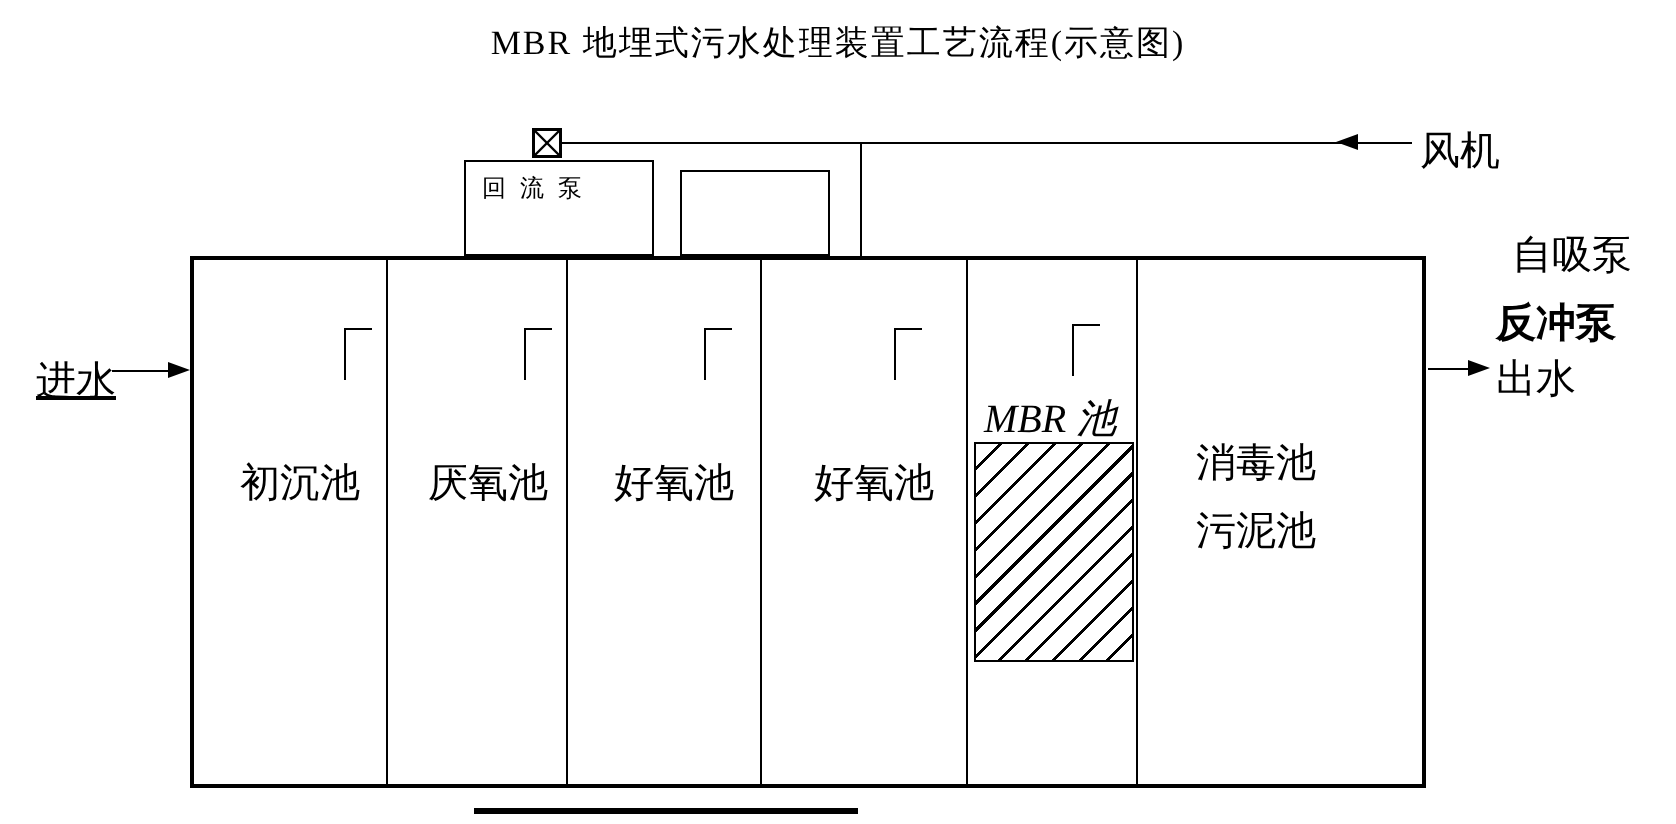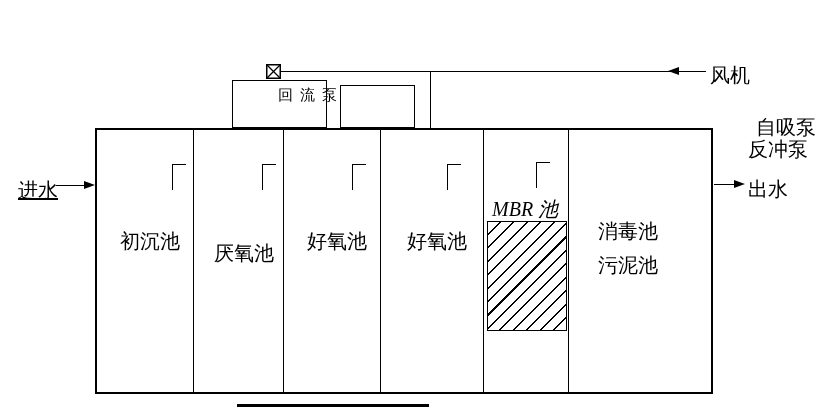--- a/index.html
+++ b/index.html
@@ -17,46 +17,47 @@
   .weir { position:absolute; width:14px; height:26px; border-left:1.5px solid #000; border-top:1.5px solid #000; }
   .arrow-right { position:absolute; width:0; height:0;
     border-top:4.5px solid transparent; border-bottom:4.5px solid transparent; border-left:11px solid #000; }
   .arrow-left { position:absolute; width:0; height:0;
     border-top:4.5px solid transparent; border-bottom:4.5px solid transparent; border-right:11px solid #000; }
   .hatch {
     position:absolute; left:487px; top:221px; width:80px; height:110px;
     border:1.5px solid #000;
     background:repeating-linear-gradient(135deg, #ffffff 0px, #ffffff 8px, #000000 8px, #000000 9.5px);
   }
-  .pump-label { letter-spacing:7px; font-size:15px;margin-left:37px; }
+  .pump-label { letter-spacing:7px; font-size:12px; }
   .bottom-bar { position:absolute; left:237px; top:404px; width:192px; height:3px; background:#000; }
   svg.valve { position:absolute; left:266px; top:64px; }
 </style>
 </head>
 <body>
 
 <div id="diagram">
 
+  <div class="txt title">MBR 地埋式污水处理装置工艺流程(示意图)</div>
 
   <div class="tank-outline"></div>
 
   <div class="vline" style="left:193px; top:128px; height:266px;"></div>
   <div class="vline" style="left:283px; top:128px; height:266px;"></div>
   <div class="vline" style="left:380px; top:128px; height:266px;"></div>
   <div class="vline" style="left:483px; top:128px; height:266px;"></div>
   <div class="vline" style="left:568px; top:128px; height:266px;"></div>
 
   <div class="weir" style="left:172px; top:164px;"></div>
   <div class="weir" style="left:262px; top:164px;"></div>
   <div class="weir" style="left:352px; top:164px;"></div>
   <div class="weir" style="left:447px; top:164px;"></div>
   <div class="weir" style="left:536px; top:162px;"></div>
 
   <div class="txt" style="left:120px; top:228px;">初沉池</div>
-  <div class="txt" style="left:214px; top:240px;font-family:Liberation Serif, serif;">厌氧池</div>
+  <div class="txt" style="left:214px; top:228px;font-family:Liberation Serif, serif;">厌氧池</div>
   <div class="txt" style="left:307px; top:228px;">好氧池</div>
   <div class="txt" style="left:407px; top:228px;">好氧池</div>
   <div class="txt" style="left:492px; top:196px;font-style:italic;">MBR 池</div>
   <div class="txt" style="left:598px; top:218px;">消毒池</div>
   <div class="txt" style="left:598px; top:252px;">污泥池</div>
 
   <div class="hatch"></div>
 
   <div class="box" style="left:232px; top:80px; width:95px; height:48px;"></div>
   <div class="txt pump-label" style="left:241px; top:86px;">回流泵</div>
@@ -68,21 +69,21 @@
   </svg>
 
   <div class="box" style="left:340px; top:85px; width:75px; height:43px;"></div>
 
   <div class="hline" style="left:281px; top:71px; width:425px;"></div>
   <div class="vline" style="left:430px; top:71px; height:57px;"></div>
   <div class="arrow-left" style="left:668px; top:67px;"></div>
   <div class="txt" style="left:710px; top:62px;">风机</div>
 
   <div class="txt" style="left:756px; top:76px;margin-top:38px;">自吸泵</div>
-  <div class="txt" style="left:748px; top:136px;">反冲泵</div>
+  <div class="txt" style="left:748px; top:148px;font-weight:bold;">反冲泵</div>
 
   <div class="txt" style="left:18px; top:177px;text-decoration:underline;">进水</div>
   <div class="hline" style="left:56px; top:185px; width:30px;"></div>
   <div class="arrow-right" style="left:84px; top:181px;"></div>
 
   <div class="hline" style="left:714px; top:184px; width:22px;"></div>
   <div class="arrow-right" style="left:734px; top:180px;"></div>
   <div class="txt" style="left:748px; top:176px;">出水</div>
 
   <div class="bottom-bar"></div>

